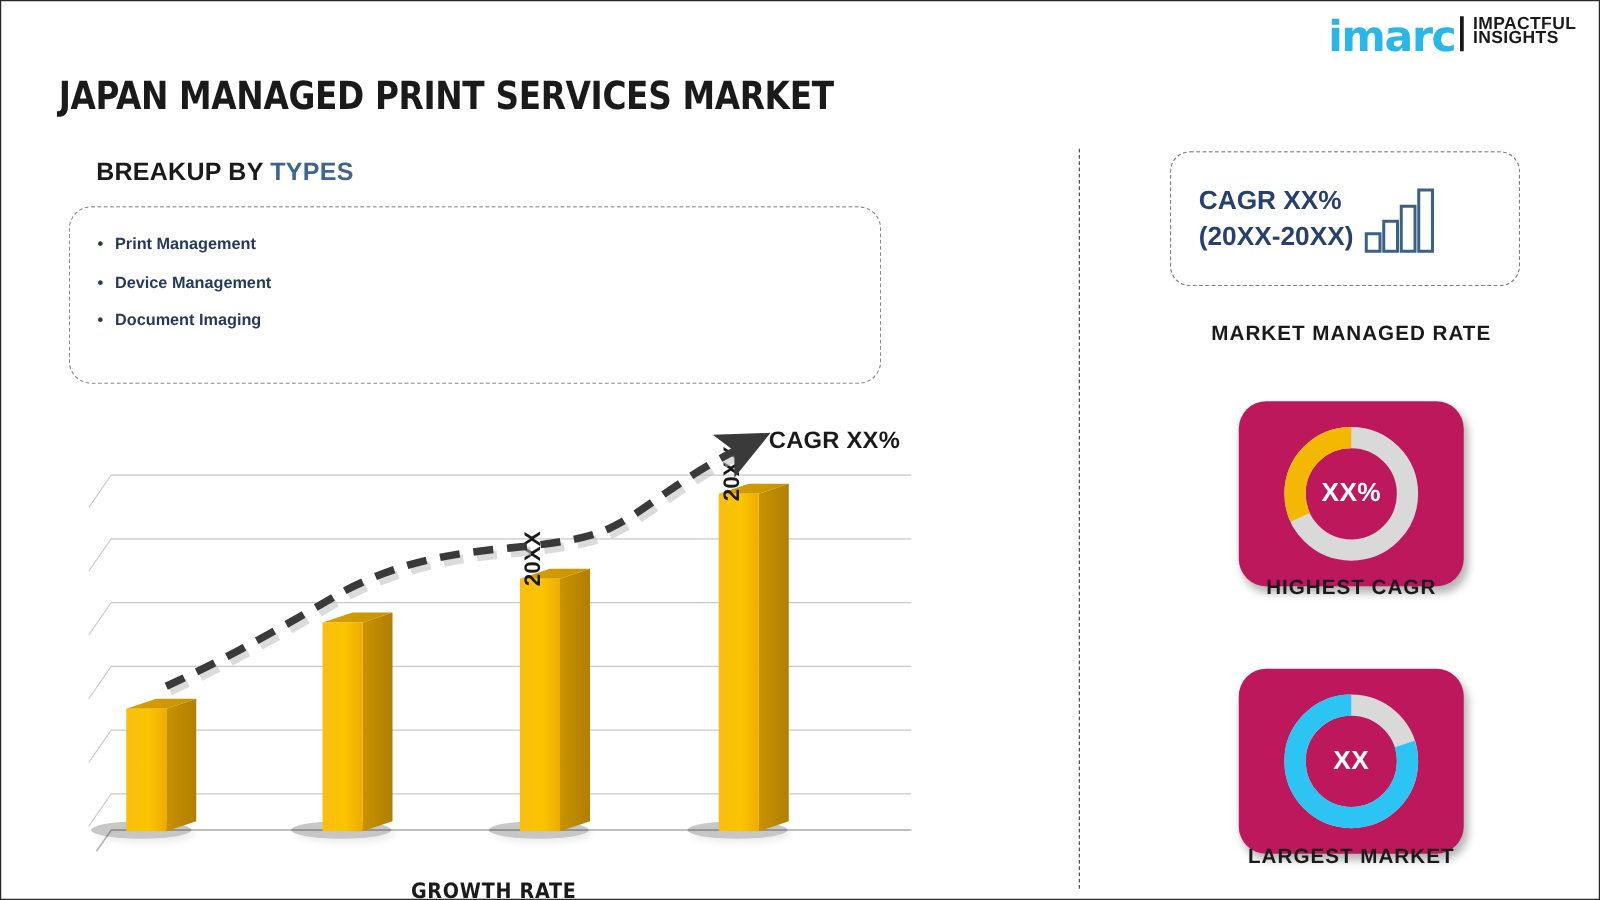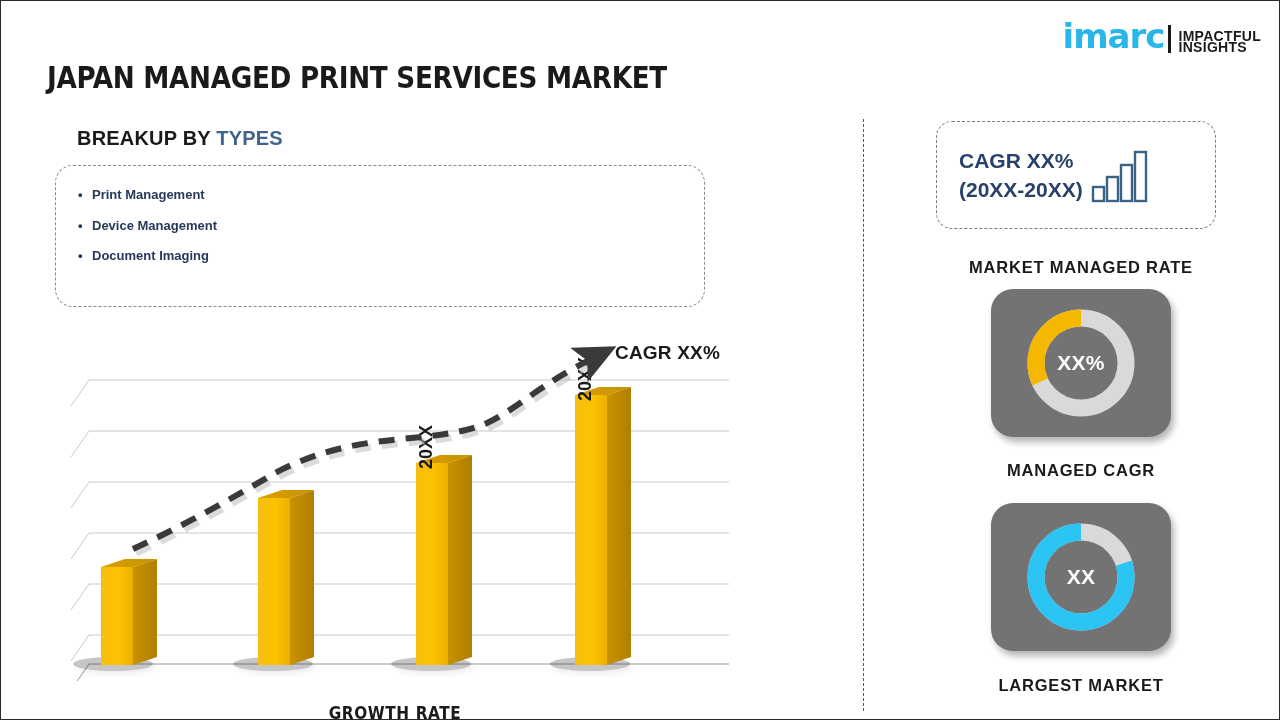--- a/index.html
+++ b/index.html
@@ -21,21 +21,21 @@
     background: #ffffff;
     border: 1px solid #2a2a2a;
   }
 
   
   .logo {
     position: absolute;
     right: 18px;
     top: 12px;
     display: flex;
-    align-items: flex-end;
+    align-items: flex-start;
     height: 40px;
   }
   .logo-mark {
     font-size: 34px;
     font-weight: bold;
     color: #29B6E8;
     letter-spacing: -1px;
     line-height: 34px;
     font-family: "DejaVu Sans", sans-serif;
   }
@@ -188,26 +188,27 @@
   }
   .label-growth { top: 147px; }
   .label-cagr   { top: 350px; }
   .label-market { top: 565px; text-align: center; }
 
   .tile {
     position: absolute;
     left: 90px;
     width: 180px;
     height: 148px;
-    background: #737373;
+    background: #be185d;
     border-radius: 22px;
     box-shadow: 3px 5px 7px rgba(0,0,0,0.30);
     display: flex;
     align-items: center;
     justify-content: center;
+    margin-top: 32px;
   }
   .tile-cagr   { top: 178px; }
   .tile-market { top: 392px; }
 
   .donut-wrap { position: relative; width: 124px; height: 124px; }
   .donut-value {
     position: absolute;
     left: 0; top: 0;
     width: 124px; height: 124px;
     display: flex;
@@ -344,21 +345,21 @@
 
     <div class="tile tile-cagr">
       <div class="donut-wrap">
         <svg width="124" height="124" viewBox="0 0 124 124">
           <circle cx="62" cy="62" r="45" fill="none" stroke="#D9D9D9" stroke-width="17"></circle>
           <circle cx="62" cy="62" r="45" fill="none" stroke="#F5B800" stroke-width="17" stroke-dasharray="90.5 192.2" stroke-dashoffset="90.5" transform="rotate(-90 62 62)"></circle>
         </svg>
         <div class="donut-value">XX%</div>
       </div>
     </div>
-    <div class="rpanel-label label-cagr">MANAGED CAGR</div>
+    <div class="rpanel-label label-cagr">HIGHEST CAGR</div>
 
     <div class="tile tile-market">
       <div class="donut-wrap">
         <svg width="124" height="124" viewBox="0 0 124 124">
           <circle cx="62" cy="62" r="45" fill="none" stroke="#D9D9D9" stroke-width="17"></circle>
           <circle cx="62" cy="62" r="45" fill="none" stroke="#2BC4F3" stroke-width="17" stroke-dasharray="226.2 56.5" stroke-dashoffset="-56.5" transform="rotate(-90 62 62)"></circle>
         </svg>
         <div class="donut-value">XX</div>
       </div>
     </div>

